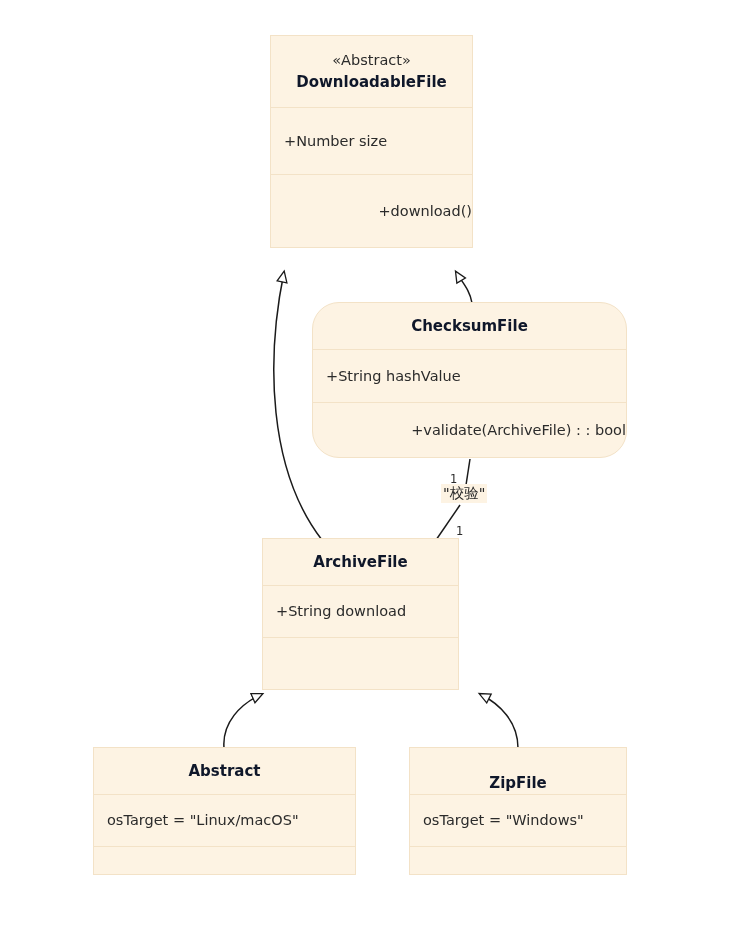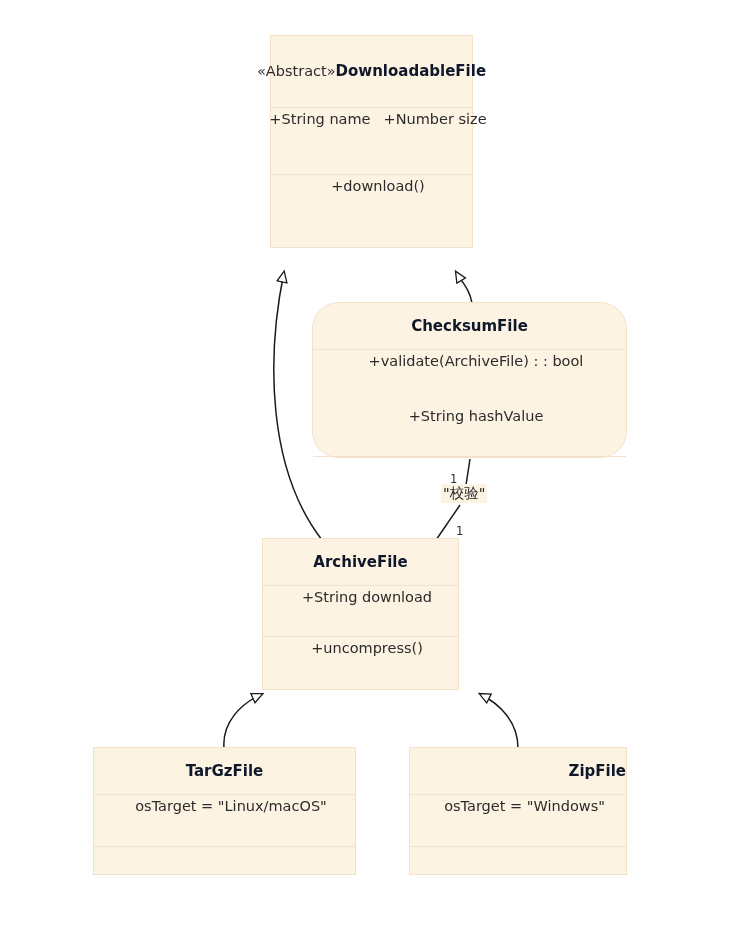--- a/index.html
+++ b/index.html
@@ -31,21 +31,21 @@
     box-sizing: border-box;
     background: #fdf3e3;
     border: 1px solid #f3e2c7;
     display: flex;
     flex-direction: column;
   }
   .compartment {
     box-sizing: border-box;
     border-bottom: 1px solid #f3e2c7;
     display: flex;
-    flex-direction: row;
+    flex-direction: column;
     justify-content: center;
   }
   .compartment.last {
     border-bottom: none;
     text-align: right;
   }
   .compartment.title-c {
     align-items: center;
     justify-content: center;
     text-align: center;
@@ -108,55 +108,51 @@
     <path d="M 470,459 L 466,485" fill="none" stroke="#1a1a1a" stroke-width="1.5"></path>
     <path d="M 460,505 L 436,540" fill="none" stroke="#1a1a1a" stroke-width="1.5"></path>
   </svg>
 
   <div class="uml-class" style="left:270px; top:35px; width:203px; height:213px;">
     <div class="compartment title-c" style="height:73px;">
       <div class="stereotype">«Abstract»</div>
       <div class="cls-name">DownloadableFile</div>
     </div>
     <div class="compartment" style="height:67px;">
-      <div class="member">+String name</div>
       <div class="member">+Number size</div>
     </div>
     <div class="compartment last" style="height:73px;">
       <div class="member">+download()</div>
     </div>
   </div>
 
   <div class="uml-class" style="left:312px; top:302px; width:315px; height:156px;border-radius:27px;">
     <div class="compartment title-c" style="height:48px;">
       <div class="cls-name">ChecksumFile</div>
     </div>
+    <div class="compartment" style="height:53px;">
+      <div class="member">+String hashValue</div>
+    </div>
     <div class="compartment last" style="height:55px;">
       <div class="member">+validate(ArchiveFile) : : bool</div>
-    </div>
-    <div class="compartment" style="height:53px;">
-      <div class="member">+String hashValue</div>
     </div>
   </div>
 
   <div class="uml-class" style="left:262px; top:538px; width:197px; height:152px;">
     <div class="compartment title-c" style="height:47px;">
       <div class="cls-name">ArchiveFile</div>
     </div>
     <div class="compartment" style="height:52px;">
       <div class="member">+String download</div>
     </div>
-    <div class="compartment last" style="height:52px;">
-      <div class="member">+uncompress()</div>
-    </div>
   </div>
 
   <div class="uml-class" style="left:93px; top:747px; width:263px; height:128px;">
     <div class="compartment title-c" style="height:47px;">
-      <div class="cls-name">TarGzFile</div>
+      <div class="cls-name">Abstract</div>
     </div>
     <div class="compartment" style="height:52px;">
       <div class="member">osTarget = "Linux/macOS"</div>
     </div>
     <div class="compartment last" style="height:27px;">
       <div class="member"></div>
     </div>
   </div>
 
   <div class="uml-class" style="left:409px; top:747px; width:218px; height:128px;">

